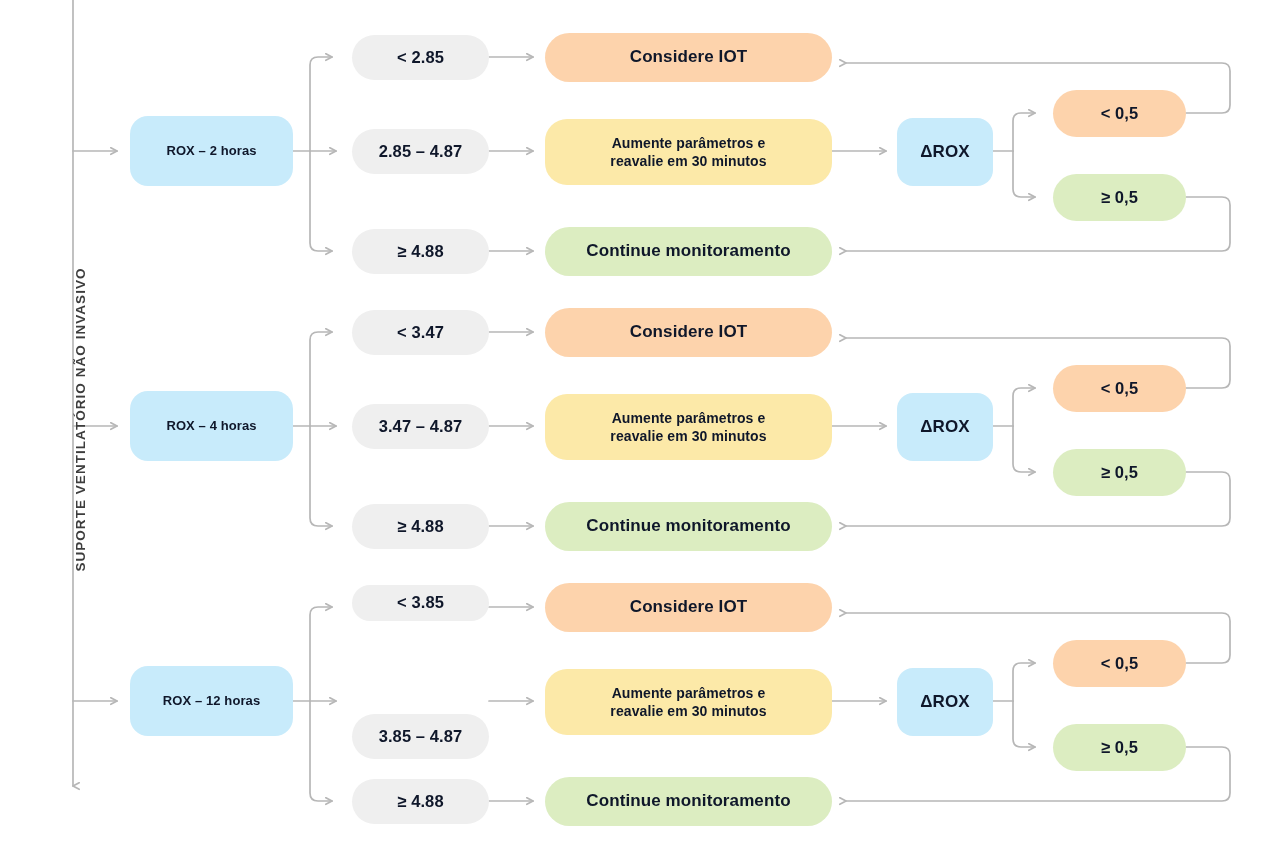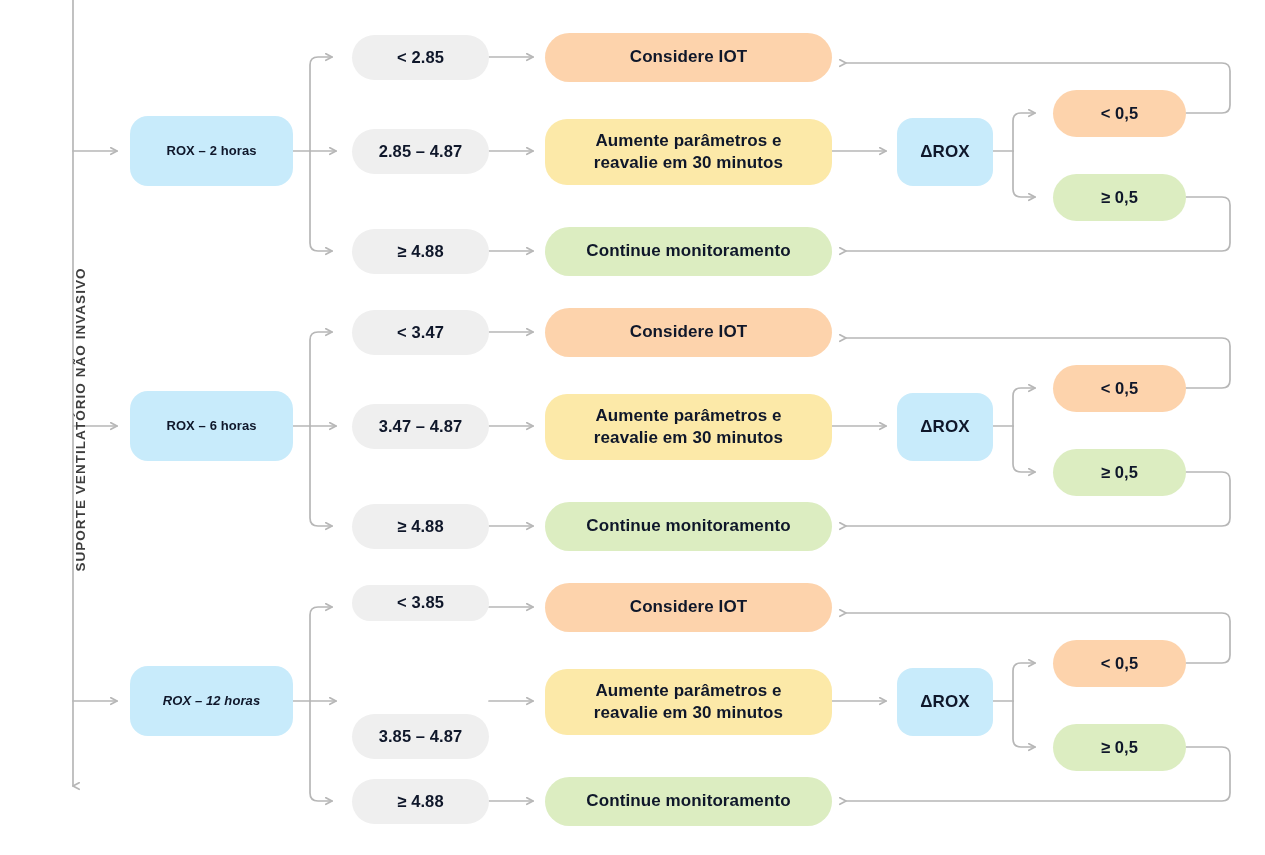--- a/index.html
+++ b/index.html
@@ -47,21 +47,21 @@
     font-size:16.5px;
   }
   .n-orange{
     background:#fdd3ac;
     border-radius:25px;
     font-size:17px;
   }
   .n-yellow{
     background:#fce9a8;
     border-radius:22px;
-    font-size:17px;
+    font-size:14px;
     padding:0 24px;
   }
   .n-green{
     background:#dcedc1;
     border-radius:25px;
     font-size:17px;
   }
   .n-pill-orange{
     background:#fdd3ac;
     border-radius:24px;
@@ -188,41 +188,41 @@
       <span>reavalie em 30 minutos</span>
     </span>
   </div>
   <div class="node n-green" style="left:545px;top:227px;width:287px;height:49px;">Continue monitoramento</div>
 
   <div class="node n-delta" style="left:897px;top:118px;width:96px;height:68px;">ΔROX</div>
 
   <div class="node n-pill-orange" style="left:1053px;top:90px;width:133px;height:47px;">&lt; 0,5</div>
   <div class="node n-pill-green" style="left:1053px;top:174px;width:133px;height:47px;">≥ 0,5</div>
 
-  <div class="node n-blue" style="left:130px;top:391px;width:163px;height:70px;">ROX – 6 horas</div>
+  <div class="node n-blue" style="left:130px;top:391px;width:163px;height:70px;">ROX – 4 horas</div>
 
   <div class="node n-grey" style="left:352px;top:310px;width:137px;height:45px;">&lt; 3.47</div>
   <div class="node n-grey" style="left:352px;top:404px;width:137px;height:45px;">3.47 – 4.87</div>
   <div class="node n-grey" style="left:352px;top:504px;width:137px;height:45px;">≥ 4.88</div>
 
   <div class="node n-orange" style="left:545px;top:308px;width:287px;height:49px;">Considere IOT</div>
   <div class="node n-yellow" style="left:545px;top:394px;width:287px;height:66px;">
     <span>
       <span>Aumente parâmetros e</span><br>
       <span>reavalie em 30 minutos</span>
     </span>
   </div>
   <div class="node n-green" style="left:545px;top:502px;width:287px;height:49px;">Continue monitoramento</div>
 
   <div class="node n-delta" style="left:897px;top:393px;width:96px;height:68px;">ΔROX</div>
 
   <div class="node n-pill-orange" style="left:1053px;top:365px;width:133px;height:47px;">&lt; 0,5</div>
   <div class="node n-pill-green" style="left:1053px;top:449px;width:133px;height:47px;">≥ 0,5</div>
 
-  <div class="node n-blue" style="left:130px;top:666px;width:163px;height:70px;font-style:italic;">ROX – 12 horas</div>
+  <div class="node n-blue" style="left:130px;top:666px;width:163px;height:70px;">ROX – 12 horas</div>
 
   <div class="node n-grey" style="left:352px;top:585px;width:137px;height:36px;">&lt; 3.85</div>
   <div class="node n-grey" style="left:352px;top:714px;width:137px;height:45px;">3.85 – 4.87</div>
   <div class="node n-grey" style="left:352px;top:779px;width:137px;height:45px;">≥ 4.88</div>
 
   <div class="node n-orange" style="left:545px;top:583px;width:287px;height:49px;">Considere IOT</div>
   <div class="node n-yellow" style="left:545px;top:669px;width:287px;height:66px;">
     <span>
       <span>Aumente parâmetros e</span><br>
       <span>reavalie em 30 minutos</span>

